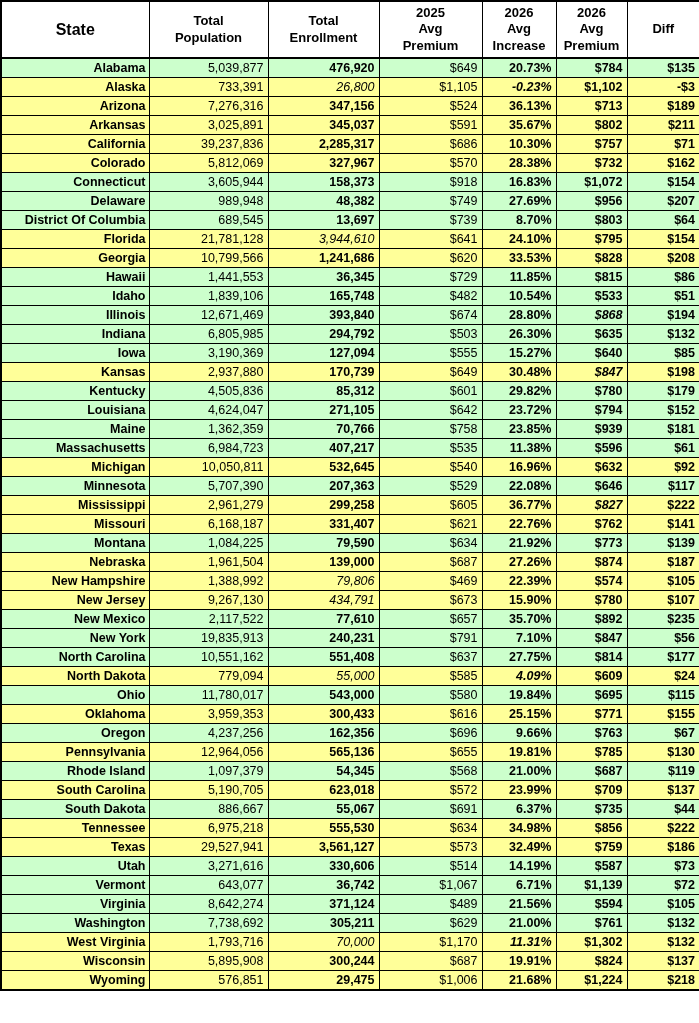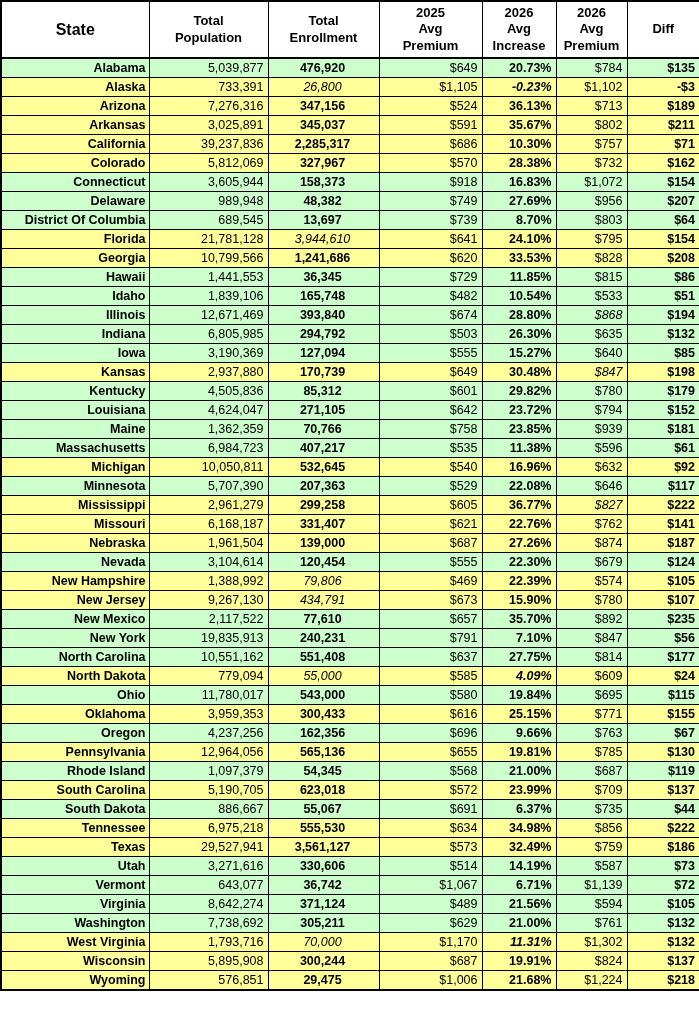--- a/index.html
+++ b/index.html
@@ -13,26 +13,26 @@
   }
   thead th.state-h{font-size:16px;margin-left:44px;}
   tbody td{
     border:1px solid #000;font-size:12.5px;height:18px;line-height:18px;
     text-align:right;padding:0 4px 0 2px;white-space:nowrap;
   }
   tr.green td{background:#ccffcc;}
   tr.yellow td{background:#ffff99;}
   td.col-state{font-weight:bold;padding-right:3px;}
   td.col-population{font-weight:normal;}
-  td.col-enrollment{font-weight:bold;text-align:center;}
+  td.col-enrollment{font-weight:bold;}
   td.col-enrollment.italic{font-weight:normal;font-style:italic;}
   td.col-premium_2025{font-weight:normal;}
   td.col-increase_2026{font-weight:bold;margin-top:45px;}
   td.col-increase_2026.italic{font-style:italic;}
-  td.col-premium_2026{font-weight:normal;}
+  td.col-premium_2026{font-weight:bold;}
   td.col-premium_2026.italic{font-style:italic;}
   td.col-diff{font-weight:bold;padding-left:12px;}
 </style>
 </head>
 <body>
 
 <table>
   <colgroup>
     <col style="width:148px">
       <col style="width:119px">
@@ -280,38 +280,38 @@
       </tr>
       <tr class="yellow">
         <td class="col-state">Missouri</td>
         <td class="col-population">6,168,187</td>
         <td class="col-enrollment">331,407</td>
         <td class="col-premium_2025">$621</td>
         <td class="col-increase_2026">22.76%</td>
         <td class="col-premium_2026">$762</td>
         <td class="col-diff">$141</td>
       </tr>
+      <tr class="green">
+        <td class="col-state">Montana</td>
+        <td class="col-population">1,084,225</td>
+        <td class="col-enrollment">79,590</td>
+        <td class="col-premium_2025">$634</td>
+        <td class="col-increase_2026">21.92%</td>
+        <td class="col-premium_2026">$773</td>
+        <td class="col-diff">$139</td>
+      </tr>
       <tr class="yellow">
         <td class="col-state">Nebraska</td>
         <td class="col-population">1,961,504</td>
         <td class="col-enrollment">139,000</td>
         <td class="col-premium_2025">$687</td>
         <td class="col-increase_2026">27.26%</td>
         <td class="col-premium_2026">$874</td>
         <td class="col-diff">$187</td>
       </tr>
-      <tr class="green">
-        <td class="col-state">Nevada</td>
-        <td class="col-population">3,104,614</td>
-        <td class="col-enrollment">120,454</td>
-        <td class="col-premium_2025">$555</td>
-        <td class="col-increase_2026">22.30%</td>
-        <td class="col-premium_2026">$679</td>
-        <td class="col-diff">$124</td>
-      </tr>
       <tr class="yellow">
         <td class="col-state">New Hampshire</td>
         <td class="col-population">1,388,992</td>
         <td class="col-enrollment italic">79,806</td>
         <td class="col-premium_2025">$469</td>
         <td class="col-increase_2026">22.39%</td>
         <td class="col-premium_2026">$574</td>
         <td class="col-diff">$105</td>
       </tr>
       <tr class="yellow">

